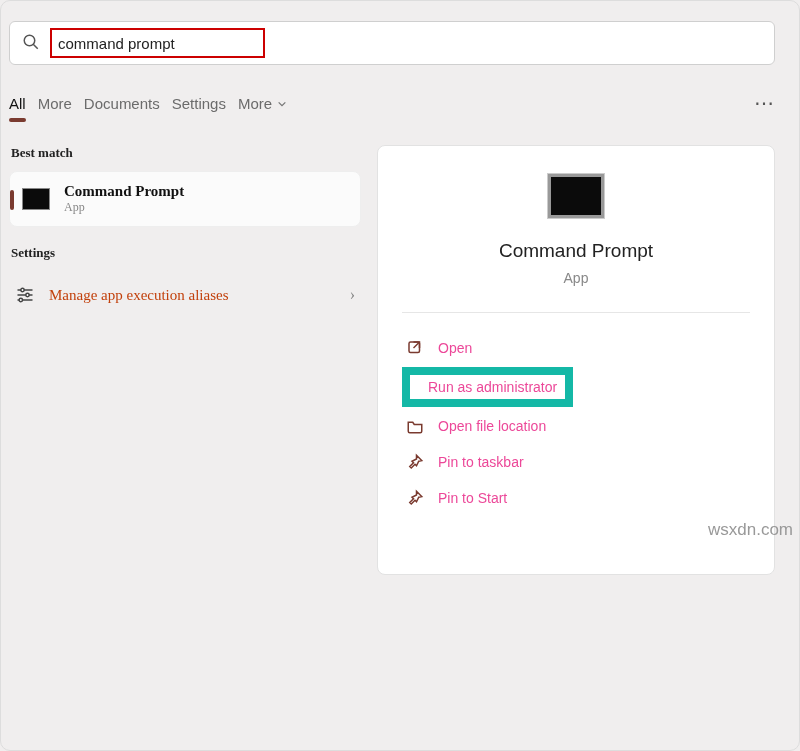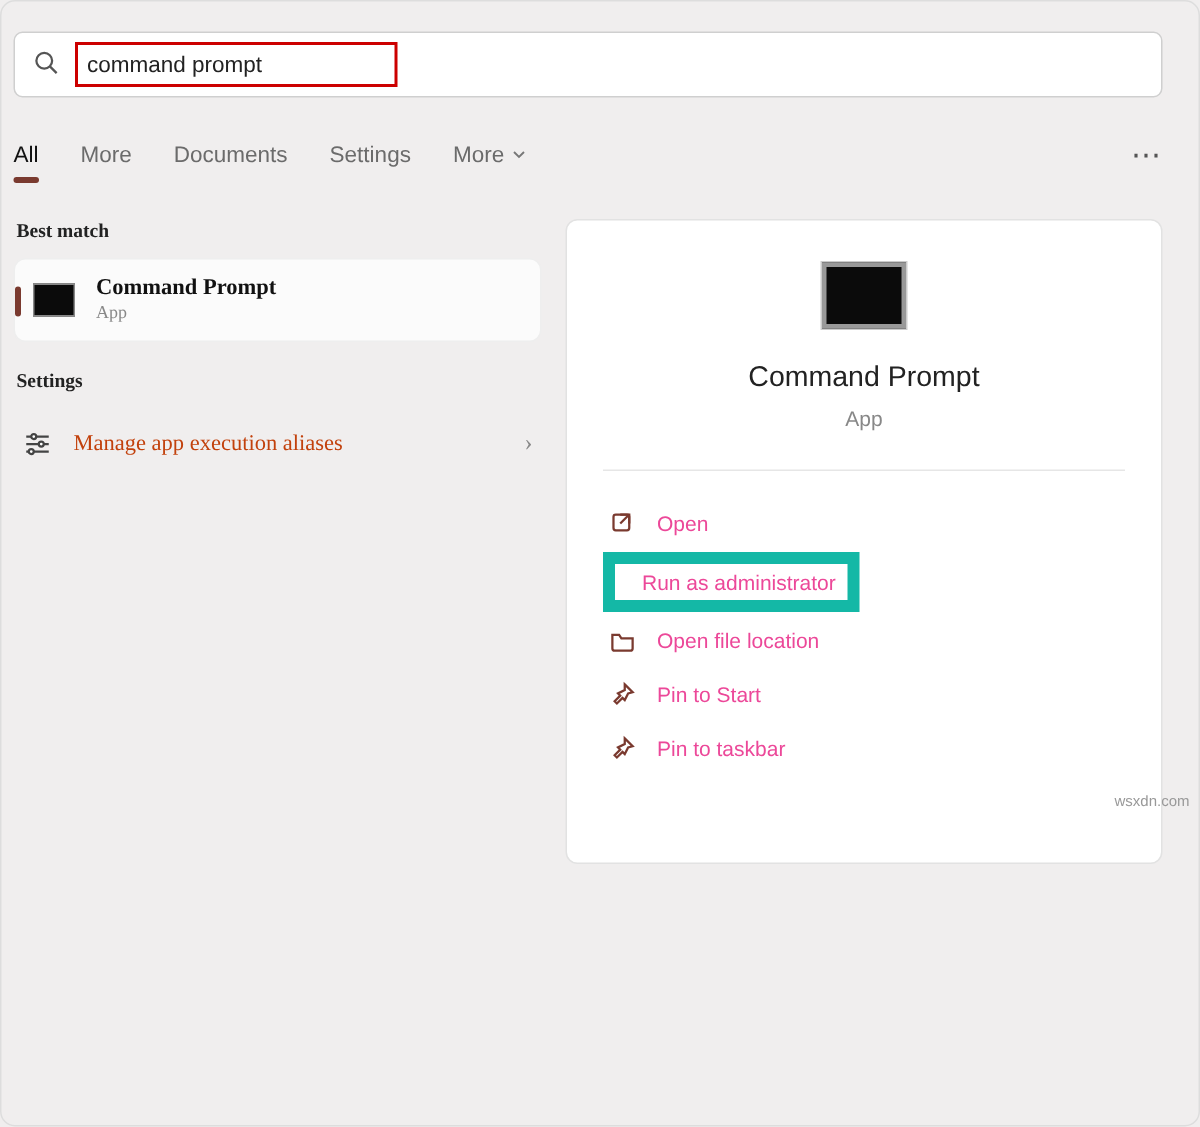--- a/index.html
+++ b/index.html
@@ -39,21 +39,21 @@
   .red-box-inline {
     display: inline-flex;
     align-items: center;
     border: 2px solid #c00;
     padding: 2px 4px;
     height: 30px;
   }
   .tabs {
     display: flex;
     align-items: center;
-    gap: 28px;
+    gap: 12px;
     padding: 26px 0 6px 0;
     color: #6b6b6b;
     position: relative;
   }
   .tab { cursor: default; font-size: 15px; position: relative; }
   .tab.active { color: #111; font-weight: 500; }
   .tab.active::after {
     content: "";
     position: absolute;
     left: 0; right: 0; bottom: -10px;
@@ -164,21 +164,21 @@
   .action-highlight {
     border: 8px solid #14b8a6;
     display: inline-flex;
     align-items: flex-end;
     gap: 14px;
     padding: 4px 8px 4px 4px;
   }
   .watermark {
     position: absolute;
     right: 6px; bottom: 210px;
-    font-size: 10px;
+    font-size: 17px;
     color: #999;
     transform-origin: right bottom;
   }
 </style>
 </head>
 <body>
 
 <div class="container">
   <div class="search-wrap">
     <span class="ai-icon">
@@ -278,30 +278,30 @@
           </span>
           <span>Open file location</span>
         </div>
 
         <div class="action-item">
           <span class="ai-icon">
             <svg viewBox="0 0 24 24" fill="none" stroke-width="2">
                 <path d="M14 3 l7 7 -4 1 -3 6 -2 -2 -5 5 -2 -2 5 -5 -2 -2 6 -3 Z"></path>
               </svg>
           </span>
-          <span>Pin to Start</span>
+          <span>Pin to taskbar</span>
         </div>
 
         <div class="action-item">
           <span class="ai-icon">
             <svg viewBox="0 0 24 24" fill="none" stroke-width="2">
                 <path d="M14 3 l7 7 -4 1 -3 6 -2 -2 -5 5 -2 -2 5 -5 -2 -2 6 -3 Z"></path>
               </svg>
           </span>
-          <span>Pin to taskbar</span>
+          <span>Pin to Start</span>
         </div>
 
       </div>
     </div>
   </div>
 </div>
 
 <div class="watermark">wsxdn.com</div>
 
 </body></html>

